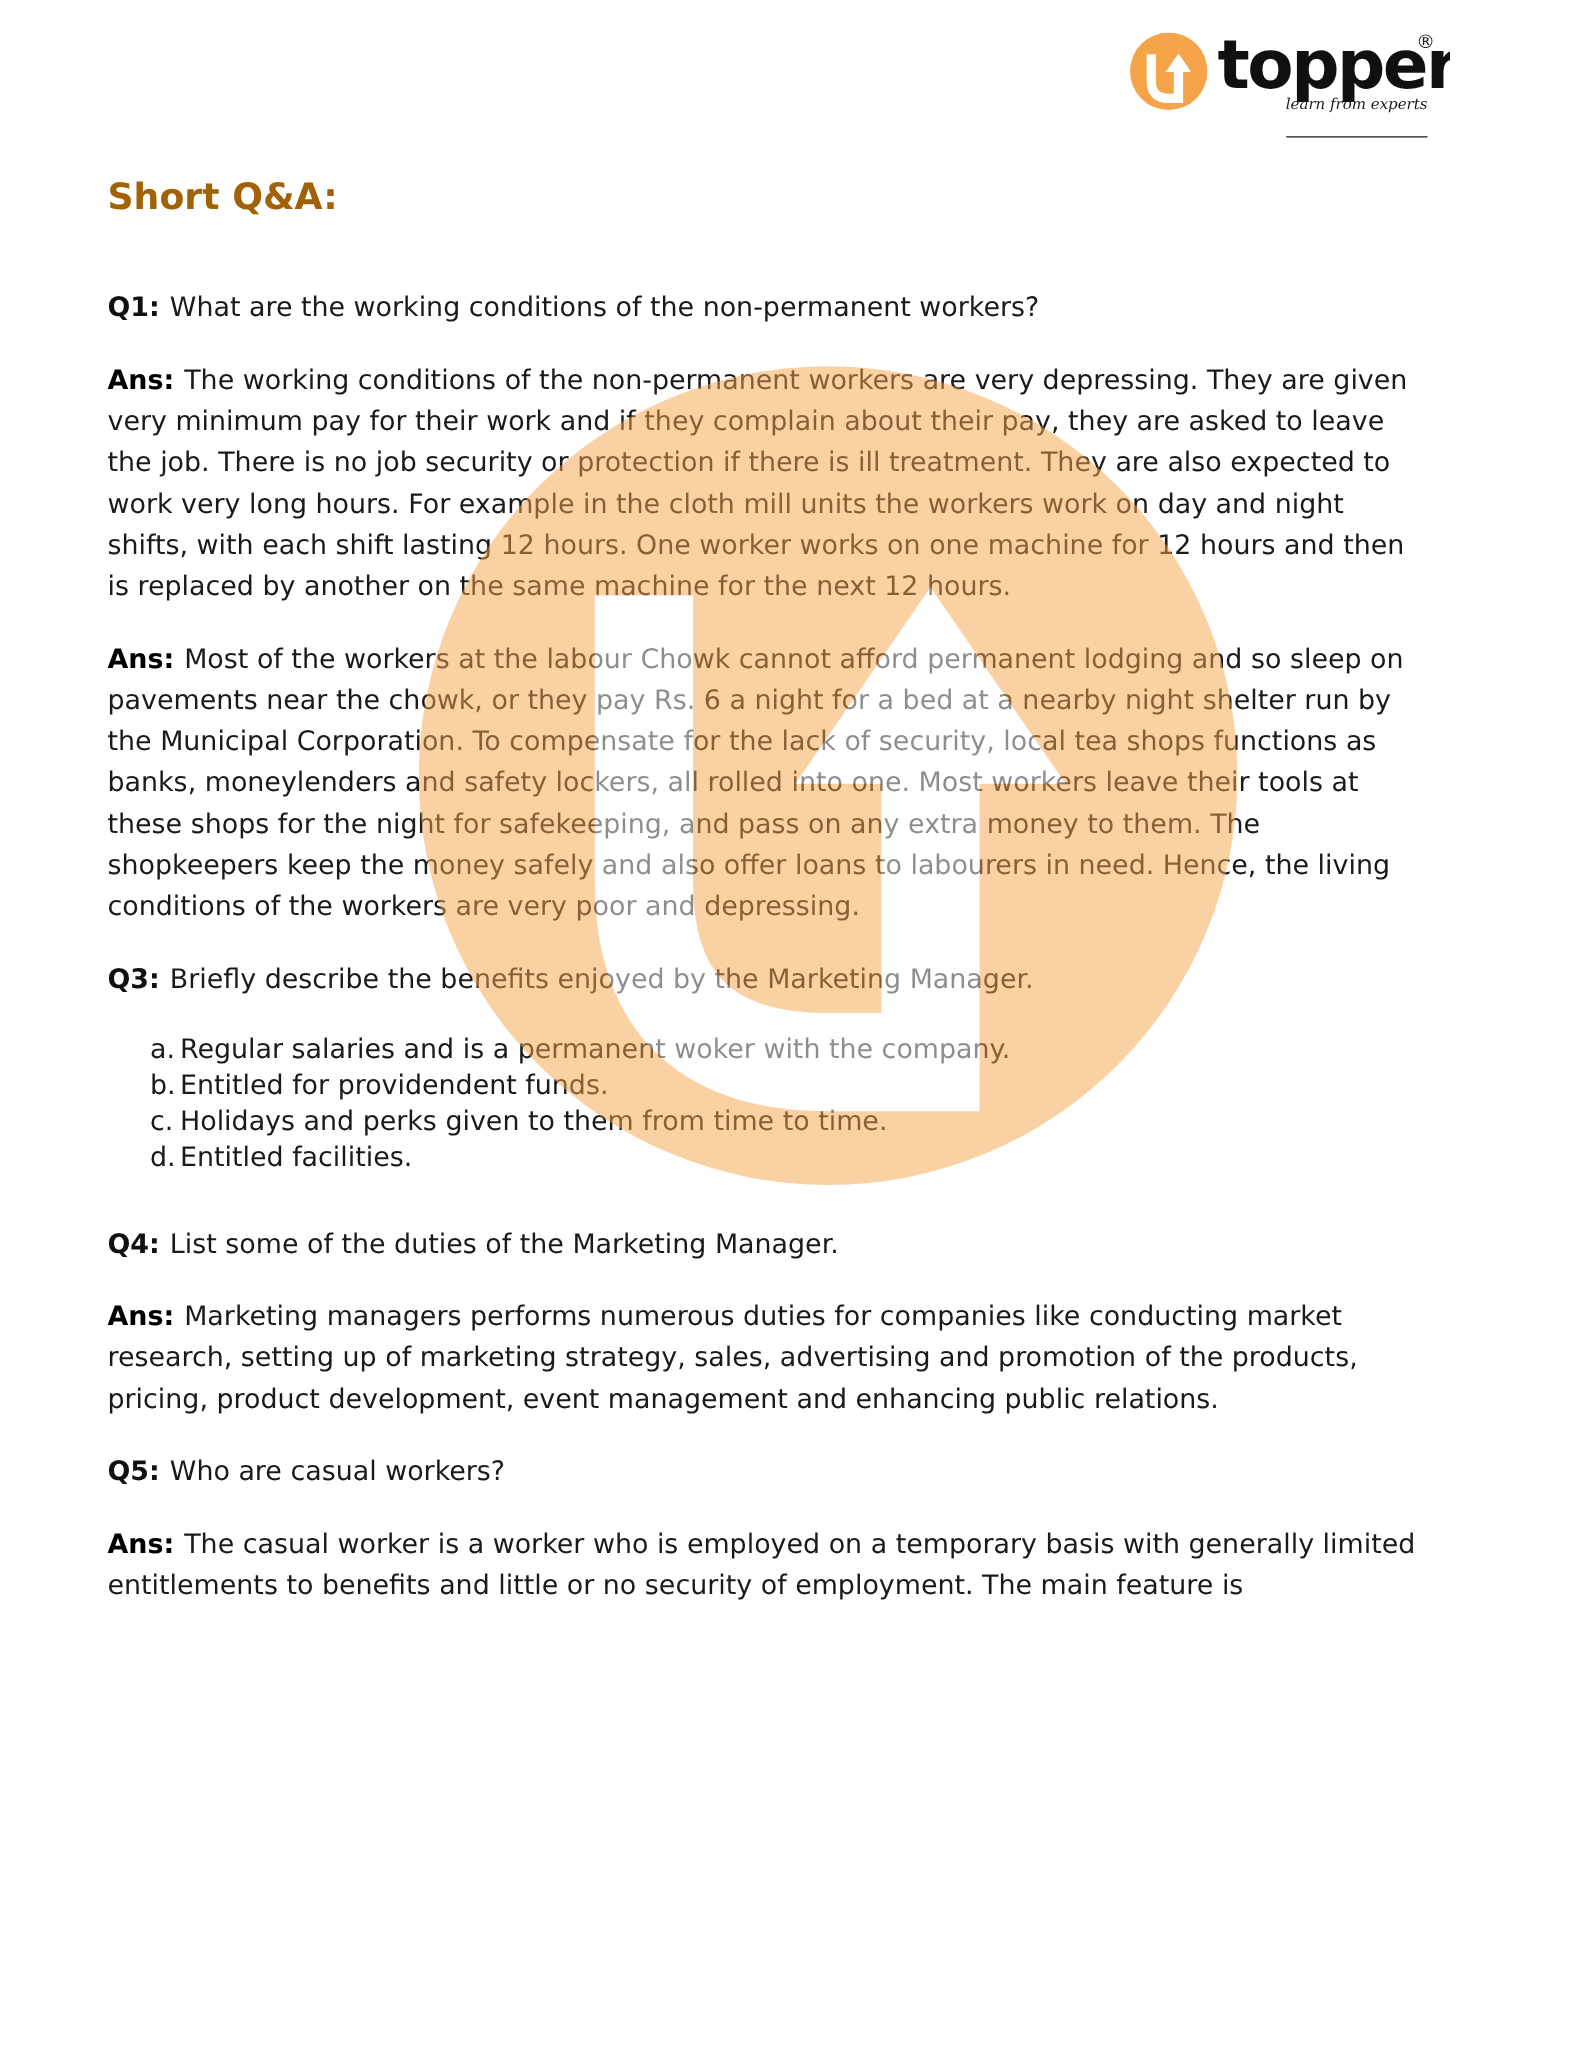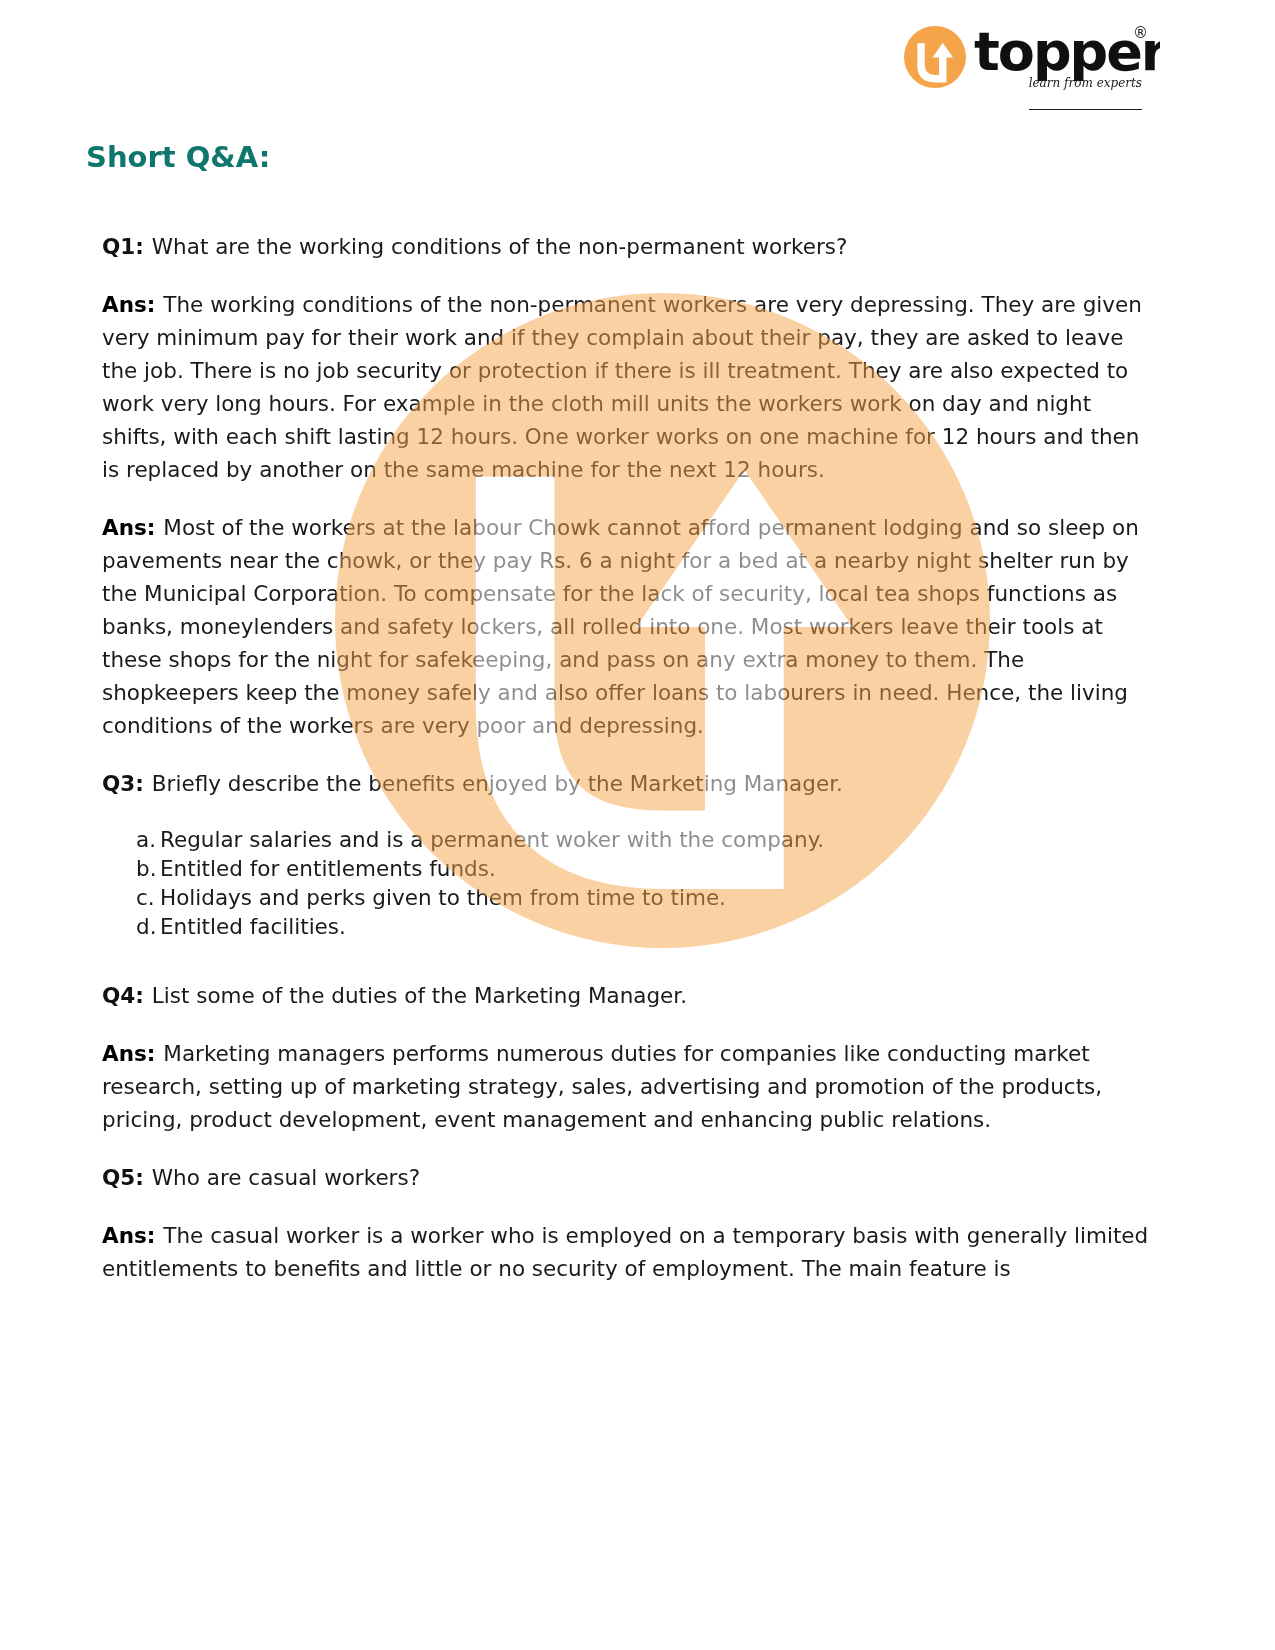--- a/index.html
+++ b/index.html
@@ -69,26 +69,26 @@
     pointer-events:none;
   }
 
   
   .heading{
     position:absolute;
     left:86px;
     top:140px;
     font-size:29px;
     font-weight:700;
-    color:#0f766e;
+    color:#a16207;
     z-index:1;
   }
   .content{
     position:absolute;
-    left:102px;
+    left:86px;
     top:230px;
     width:1050px;
     font-size:21.5px;
     line-height:33px;
     z-index:1;
   }
   .para{margin:0 0 25px 0;}
   .q-label{font-weight:700;color:#111;margin-right:8px;}
   .ans-label{font-weight:700;color:#000000;margin-right:8px;}
   .list{margin:0 0 25px 0;padding-left:34px;line-height:29px;}
@@ -133,21 +133,21 @@
     </p>
 
     <p class="para">
       <span class="q-label">Q3:</span><span>Briefly describe the benefits enjoyed by the Marketing Manager.</span>
     </p>
     <div class="list">
       <div class="list-item">
         <span class="marker">a.</span><span>Regular salaries and is a permanent woker with the company.</span>
       </div>
       <div class="list-item">
-        <span class="marker">b.</span><span>Entitled for entitlements funds.</span>
+        <span class="marker">b.</span><span>Entitled for providendent funds.</span>
       </div>
       <div class="list-item">
         <span class="marker">c.</span><span>Holidays and perks given to them from time to time.</span>
       </div>
       <div class="list-item">
         <span class="marker">d.</span><span>Entitled facilities.</span>
       </div>
     </div>
 
     <p class="para extra-gap">

